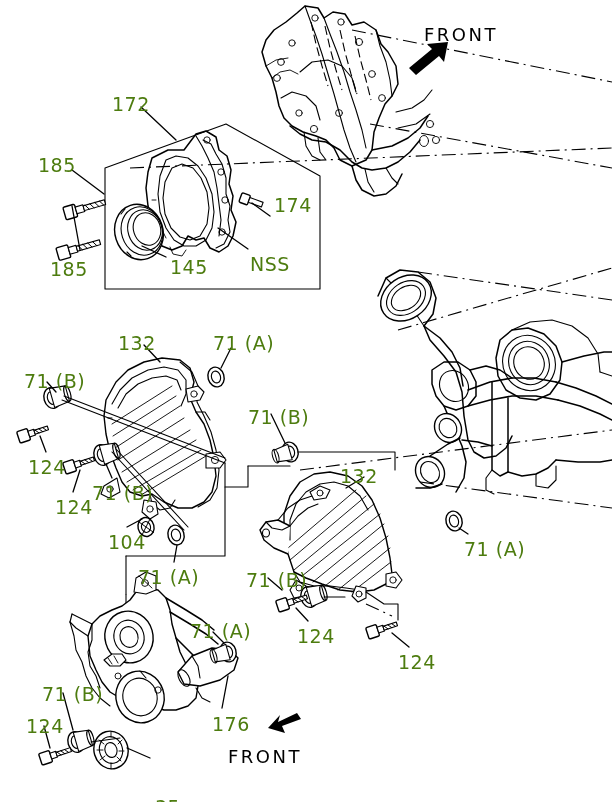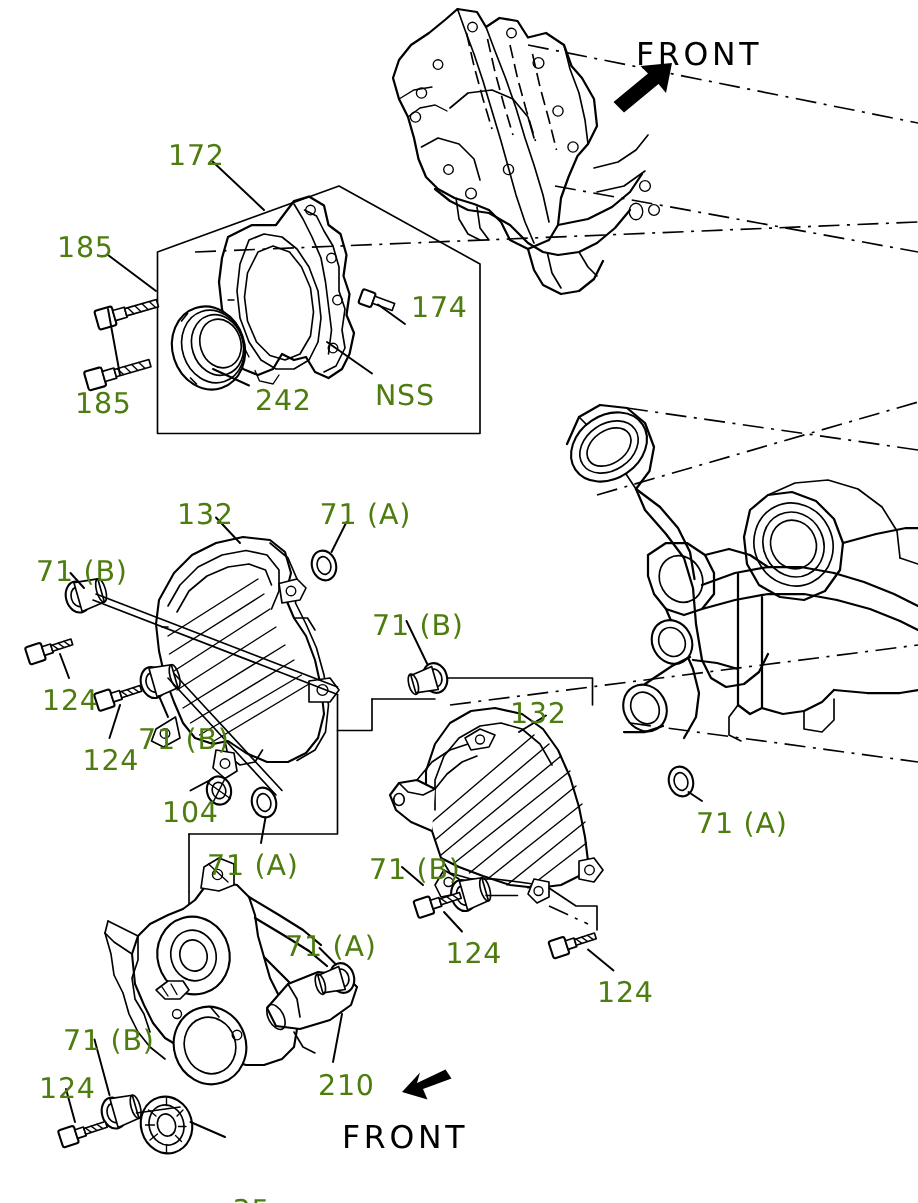--- a/index.html
+++ b/index.html
@@ -30,21 +30,21 @@
     font-family: "DejaVu Sans", sans-serif;
     font-size: 19px;
     letter-spacing: 0.5px;
     color: #4d7c0f;
     white-space: nowrap;
     line-height: 1;
   }
   .frontlabel {
     position: absolute;
     font-family: "DejaVu Sans", sans-serif;
-    font-size: 21px;
+    font-size: 18px;
     letter-spacing: 2.5px;
     color: #000000;
     white-space: nowrap;
     line-height: 1;
   }
 </style>
 </head>
 <body>
 
 <div id="sheet">
@@ -496,39 +496,39 @@
       <path class="blk" d="M409,68 L432,49 L427,44 L448,42 L444,62 L439,56 L416,75 Z"></path>
     </g>
     <g>
       <path class="blk" d="M297,713 L278,722 L280,715 L268,728 L285,733 L282,726 L301,719 Z"></path>
     </g>
   </svg>
 
   <div class="callout" style="left:112px;top:95px;">172</div>
   <div class="callout" style="left:38px;top:156px;">185</div>
   <div class="callout" style="left:50px;top:260px;">185</div>
-  <div class="callout" style="left:170px;top:258px;">242</div>
+  <div class="callout" style="left:170px;top:258px;">145</div>
   <div class="callout" style="left:274px;top:196px;">174</div>
   <div class="callout" style="left:250px;top:255px;">NSS</div>
   <div class="callout" style="left:118px;top:334px;">132</div>
   <div class="callout" style="left:213px;top:334px;">71 (A)</div>
   <div class="callout" style="left:24px;top:372px;">71 (B)</div>
   <div class="callout" style="left:28px;top:458px;">124</div>
   <div class="callout" style="left:92px;top:484px;">71 (B)</div>
   <div class="callout" style="left:55px;top:498px;">124</div>
   <div class="callout" style="left:108px;top:533px;">104</div>
   <div class="callout" style="left:138px;top:568px;">71 (A)</div>
   <div class="callout" style="left:248px;top:408px;">71 (B)</div>
   <div class="callout" style="left:340px;top:467px;">132</div>
   <div class="callout" style="left:464px;top:540px;">71 (A)</div>
   <div class="callout" style="left:246px;top:571px;">71 (B)</div>
   <div class="callout" style="left:297px;top:627px;">124</div>
   <div class="callout" style="left:398px;top:653px;">124</div>
   <div class="callout" style="left:190px;top:622px;">71 (A)</div>
-  <div class="callout" style="left:212px;top:715px;">210</div>
+  <div class="callout" style="left:212px;top:715px;">176</div>
   <div class="callout" style="left:42px;top:685px;">71 (B)</div>
   <div class="callout" style="left:26px;top:717px;">124</div>
   <div class="callout" style="left:155px;top:762px;margin-top:36px;">35</div>
 
   <div class="frontlabel" style="left:424px;top:26px;">FRONT</div>
   <div class="frontlabel" style="left:228px;top:748px;">FRONT</div>
 
 </div>
 
 </body></html>

